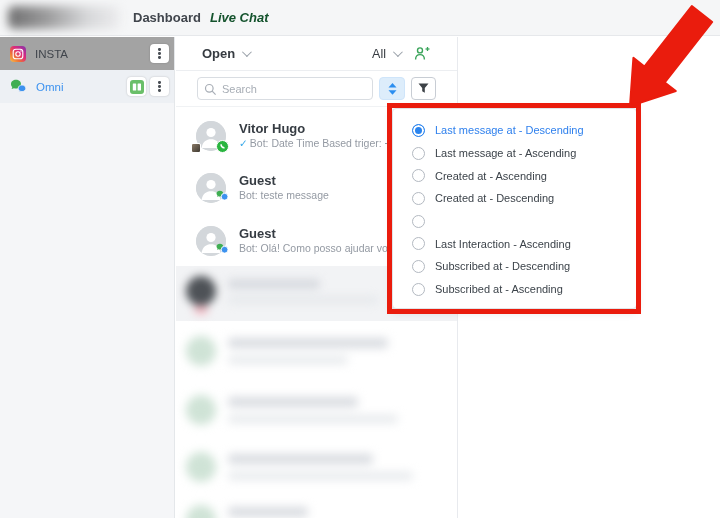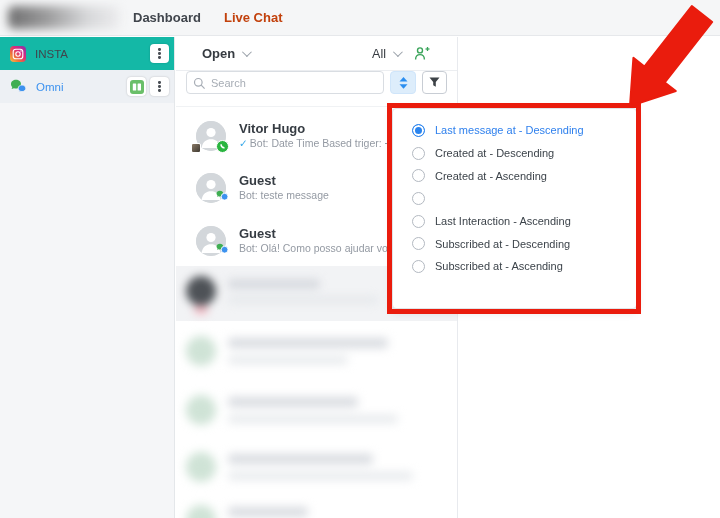--- a/index.html
+++ b/index.html
@@ -7,27 +7,27 @@
   body { position:relative; background:#fff; font-family:"Liberation Sans",sans-serif; color:#3c434a; }
 
   
   .topbar { position:absolute; left:0; top:0; width:720px; height:36px;
             background:#f5f6f7; border-bottom:1px solid #e6e8eb; z-index:2; }
   .logo-blur { position:absolute; left:8px; top:6px; width:112px; height:23px; border-radius:6px;
                background:linear-gradient(90deg,#6f6f70 0%,#9c9c9d 35%,#d6d7d9 70%,#ececee 100%);
                filter:blur(5px); }
   .tab { position:absolute; top:0; height:36px; line-height:36px; font-size:13px; font-weight:bold; cursor:pointer; }
   .tab-dashboard { left:133px; color:#40454c; }
-  .tab-livechat  { left:224px; color:#c2410c; }
+  .tab-livechat  { left:210px; color:#14532d;font-style:italic; }
 
   
   .sidebar { position:absolute; left:0; top:37px; width:175px; height:481px;
              background:#f5f6f8; border-right:1px solid #e4e7ea; }
   .channel-row { height:33px; display:flex; align-items:center; padding:0 5px 0 10px; cursor:pointer; }
-  .channel-row.insta { background:#14b8a6; }
+  .channel-row.insta { background:#a3a3a3; }
   .channel-row.omni  { background:#edf0f4; }
   .channel-label { margin-left:9px; font-size:11.5px; flex:1; white-space:nowrap; overflow:hidden; }
   .insta .channel-label { color:#40454c; }
   .omni  .channel-label { color:#3c92ef; }
   .ig-icon { width:16px; height:16px; border-radius:4px; flex:0 0 16px;
              background:linear-gradient(45deg,#f7c14d 0%,#ee7436 30%,#dd2a7b 60%,#8134af 100%);
              display:flex; align-items:center; justify-content:center; }
   .mini-btn { width:19px; height:19px; background:#fff; border-radius:4px; margin-left:4px;
               box-shadow:0 0 2px rgba(0,0,0,.22); display:flex; align-items:center; justify-content:center;
               cursor:pointer; flex:0 0 19px; }
@@ -40,21 +40,21 @@
   .panel-head { height:34px; display:flex; align-items:center; padding:0 26px;
                 border-bottom:1px solid #eceef1; }
   .open-label { font-size:13px; font-weight:bold; color:#363b41; cursor:pointer; }
   .chev { display:inline-block; width:7px; height:7px; border-right:1.6px solid #9aa1a9;
           border-bottom:1.6px solid #9aa1a9; transform:rotate(45deg) translateY(-2px);
           margin-left:7px; }
   .head-spacer { flex:1; }
   .all-label { font-size:12.5px; color:#363b41; cursor:pointer; }
   .person-add { margin-left:14px; cursor:pointer; display:flex; }
 
-  .search-row { height:36px; display:flex; align-items:flex-start; gap:6px; padding:0 10px;
+  .search-row { height:36px; display:flex; align-items:center; gap:6px; padding:0 21px;
                 border-bottom:1px solid #f0f2f4; }
   .search-box { position:relative; flex:1; }
   .search-box input { width:100%; height:23px; border:1px solid #d9dde2; border-radius:4px;
                       font-size:11px; padding:0 6px 0 24px; color:#555; outline:none;
                       font-family:"Liberation Sans",sans-serif; }
   .search-box input::placeholder { color:#a7adb5; }
   .search-glyph { position:absolute; left:7px; top:5px; }
   .sort-btn { width:26px; height:23px; background:#ddedfb; border:1px solid #cfe5fa; border-radius:4px;
               display:flex; align-items:center; justify-content:center; cursor:pointer; flex:0 0 26px; }
   .filter-btn { width:25px; height:23px; background:#fff; border:1px solid #c8cdd4; border-radius:4px;
@@ -308,25 +308,29 @@
 
 <div class="main-area"></div>
 
 <div class="sort-dropdown">
   <div class="sort-option selected">
     <span class="radio"></span>
     <span class="opt-label">Last message at - Descending</span>
   </div>
   <div class="sort-option">
     <span class="radio"></span>
+    <span class="opt-label">Last message at - Ascending</span>
+  </div>
+  <div class="sort-option">
+    <span class="radio"></span>
+    <span class="opt-label">Created at - Ascending</span>
+  </div>
+  <div class="sort-option">
+    <span class="radio"></span>
     <span class="opt-label">Created at - Descending</span>
-  </div>
-  <div class="sort-option">
-    <span class="radio"></span>
-    <span class="opt-label">Created at - Ascending</span>
   </div>
   <div class="sort-option">
     <span class="radio"></span>
   </div>
   <div class="sort-option">
     <span class="radio"></span>
     <span class="opt-label">Last Interaction - Ascending</span>
   </div>
   <div class="sort-option">
     <span class="radio"></span>

